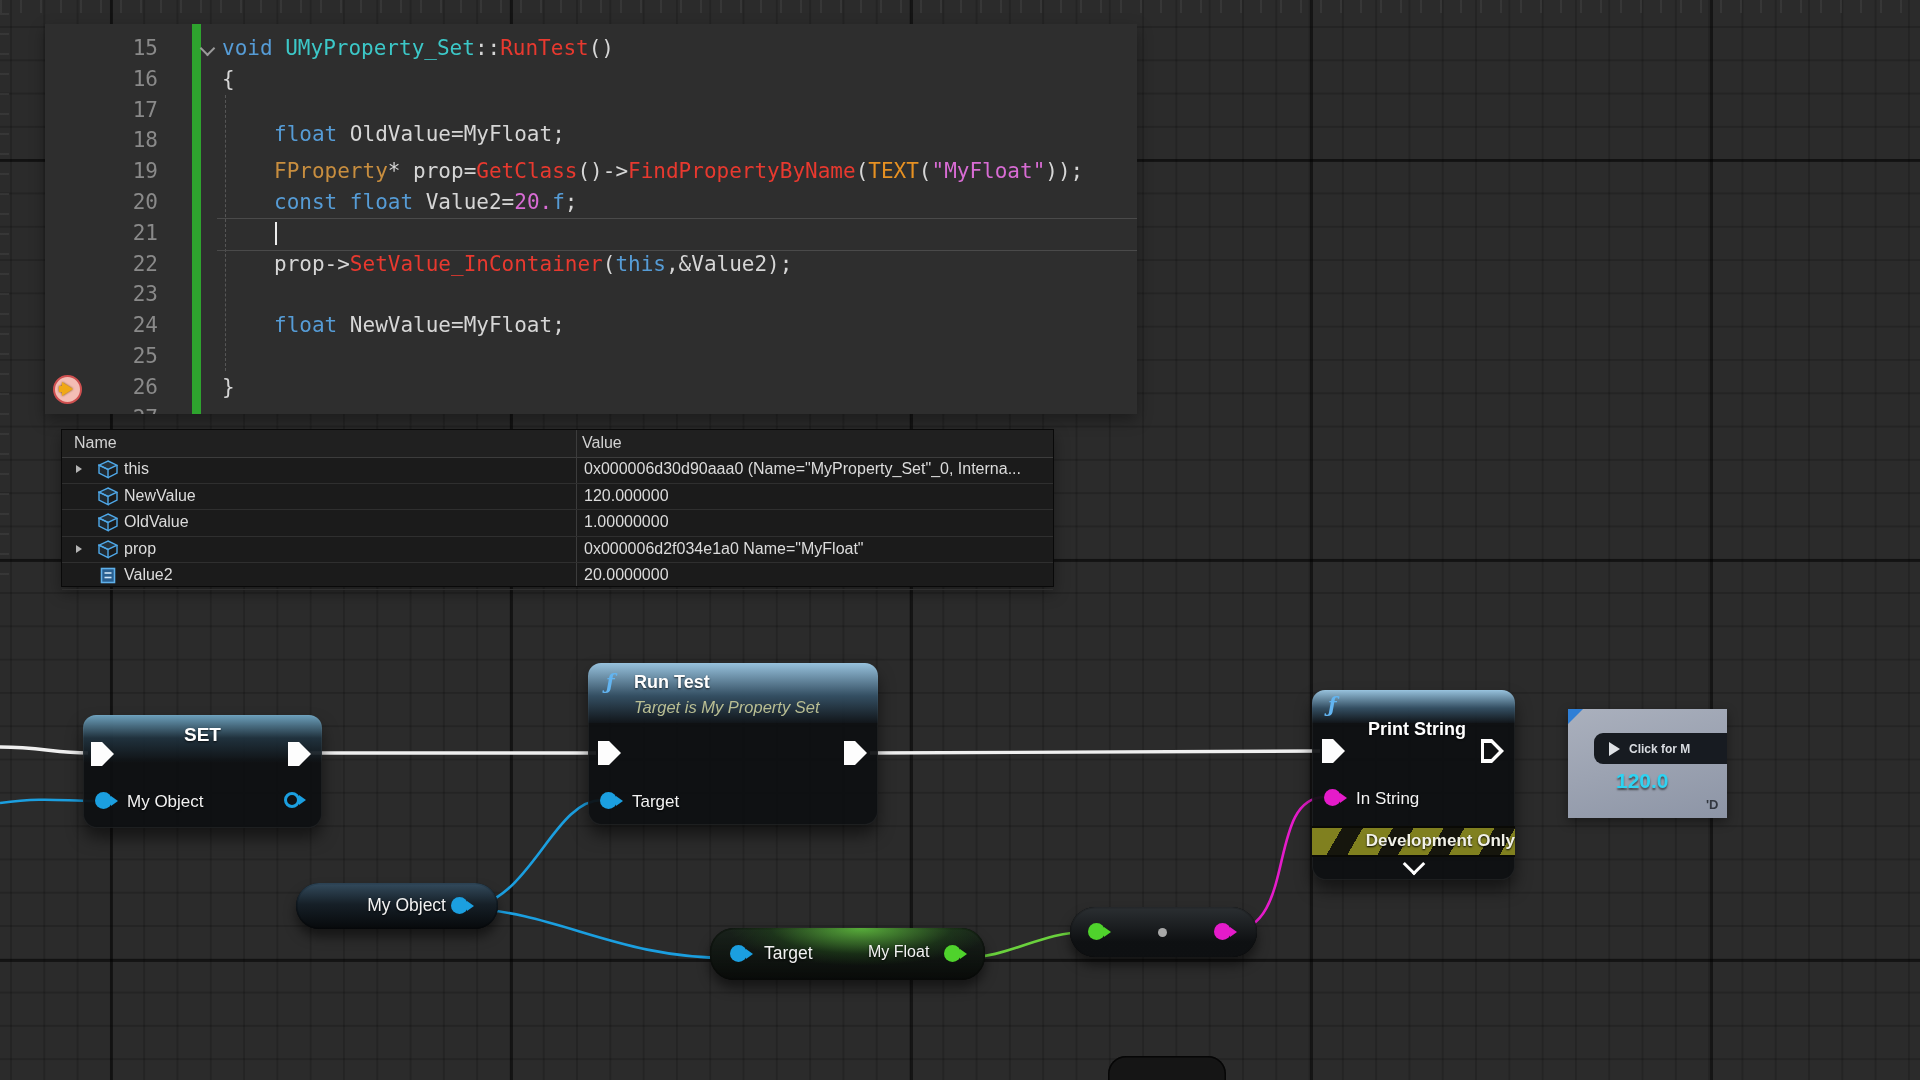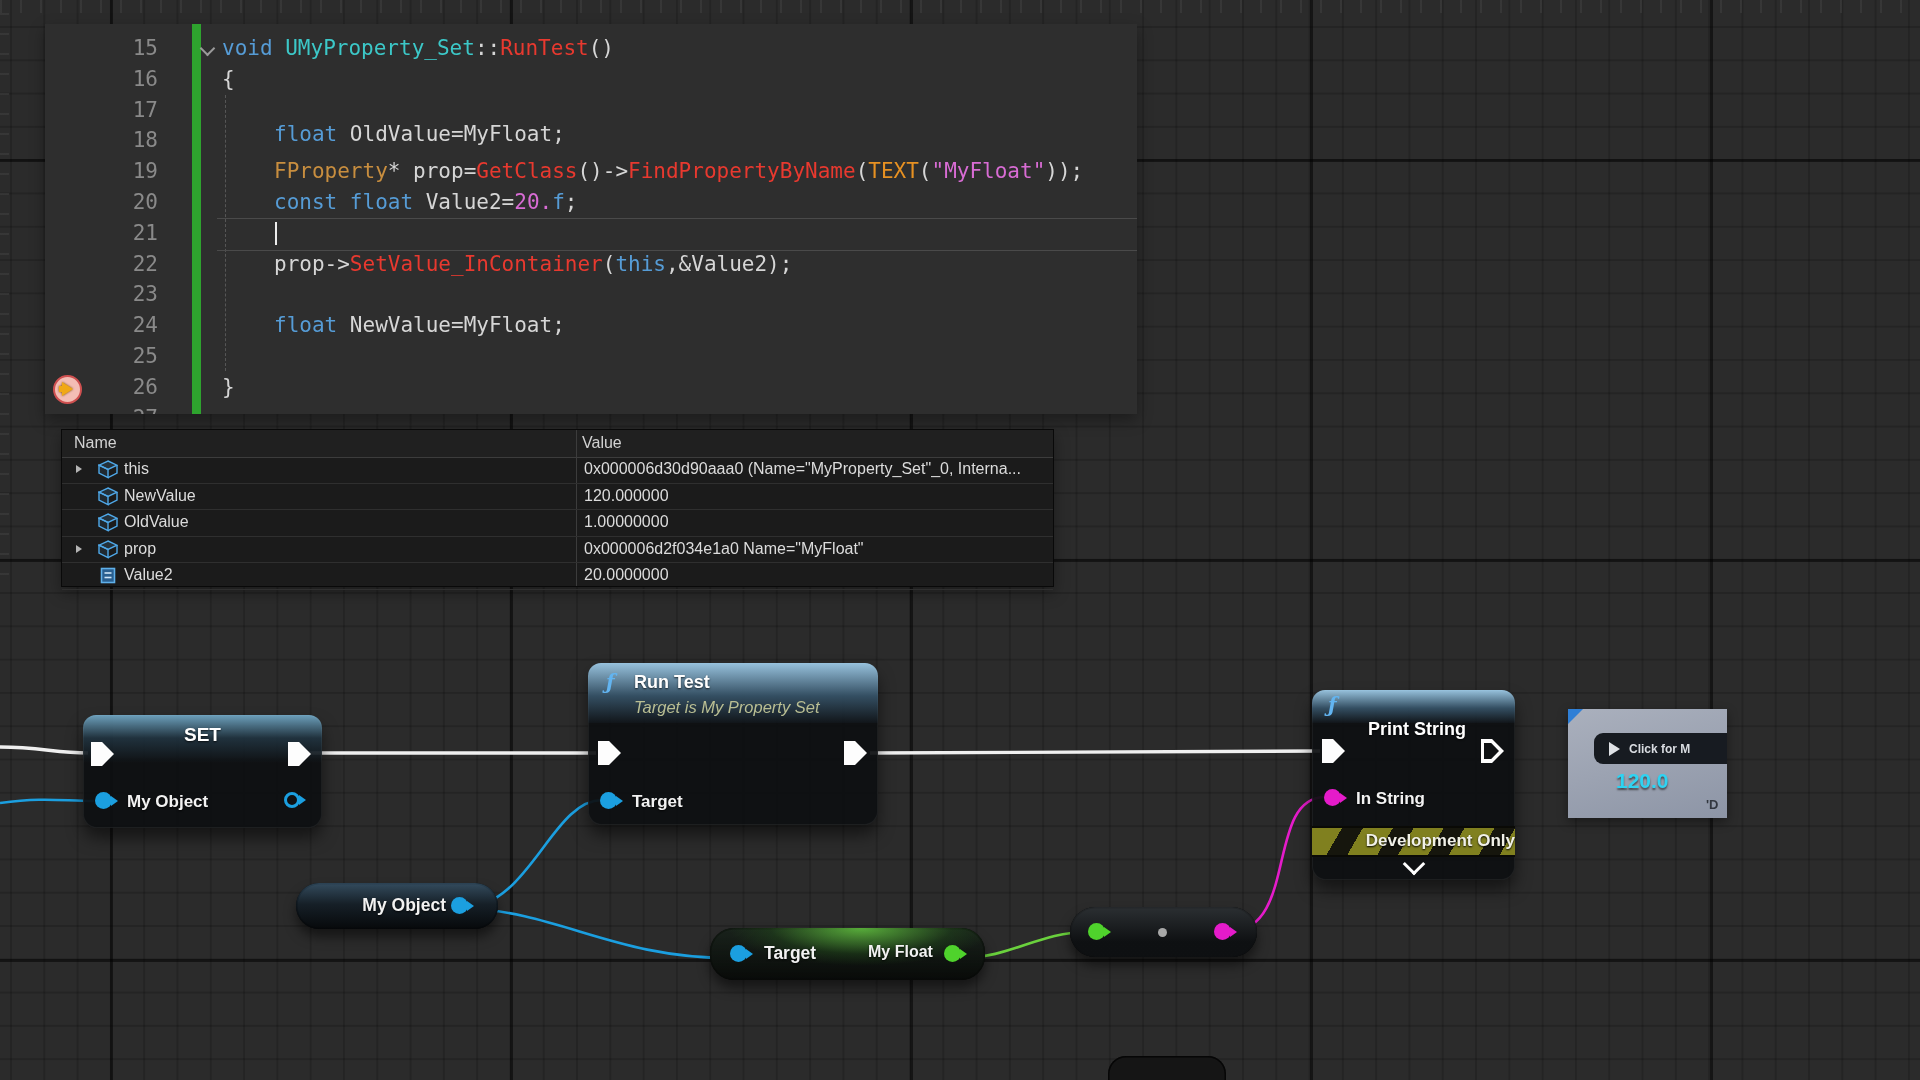--- a/index.html
+++ b/index.html
@@ -61,21 +61,21 @@
 
   
   .node{position:absolute;background:rgba(13,15,17,.93);border-radius:14px;
     box-shadow:0 10px 16px rgba(0,0,0,.5), inset 0 0 0 1px rgba(255,255,255,.06);color:#fff;}
   .nhead{position:absolute;left:0;top:0;right:0;border-radius:13px 13px 0 0;}
   .nh-blue{background:linear-gradient(180deg,rgba(163,209,238,.92),rgba(74,116,146,.62) 55%,rgba(28,42,56,.18));}
   .nh-set{background:linear-gradient(180deg,rgba(140,208,244,.75),rgba(64,110,140,.35) 48%,rgba(20,30,40,0));}
   .ntitle{font-weight:bold;font-size:18px;text-shadow:0 1px 2px rgba(0,0,0,.7);}
   .fnico{font-style:italic;font-weight:bold;color:#62b4f0;font-size:20px;font-family:"DejaVu Serif",serif;}
   .nsub{font-style:italic;color:#b9be93;font-size:16.5px;}
-  .plabel{position:absolute;font-size:17px;color:#f2f2f2;text-shadow:0 1px 2px rgba(0,0,0,.8);font-weight:bold;}
+  .plabel{position:absolute;font-size:17px;color:#f2f2f2;text-shadow:0 1px 2px rgba(0,0,0,.8);}
 
   .pexec{position:absolute;width:23px;height:24px;background:#fdfdfd;
     clip-path:polygon(0 0,48% 0,100% 50%,48% 100%,0 100%);}
   .pexec.hollow::after{content:'';position:absolute;left:3px;top:4px;right:5px;bottom:4px;background:#101214;
     clip-path:polygon(0 0,48% 0,100% 50%,48% 100%,0 100%);}
   .pdata{position:absolute;width:17px;height:17px;border-radius:50%;background:currentColor;}
   .pdata::after{content:'';position:absolute;left:16px;top:3.5px;width:0;height:0;
     border-left:7px solid currentColor;border-top:5px solid transparent;border-bottom:5px solid transparent;}
   .pdata.hollow{background:transparent;border:3.5px solid currentColor;width:10px;height:10px;}
   .pdata.hollow::after{left:12px;top:0;}

